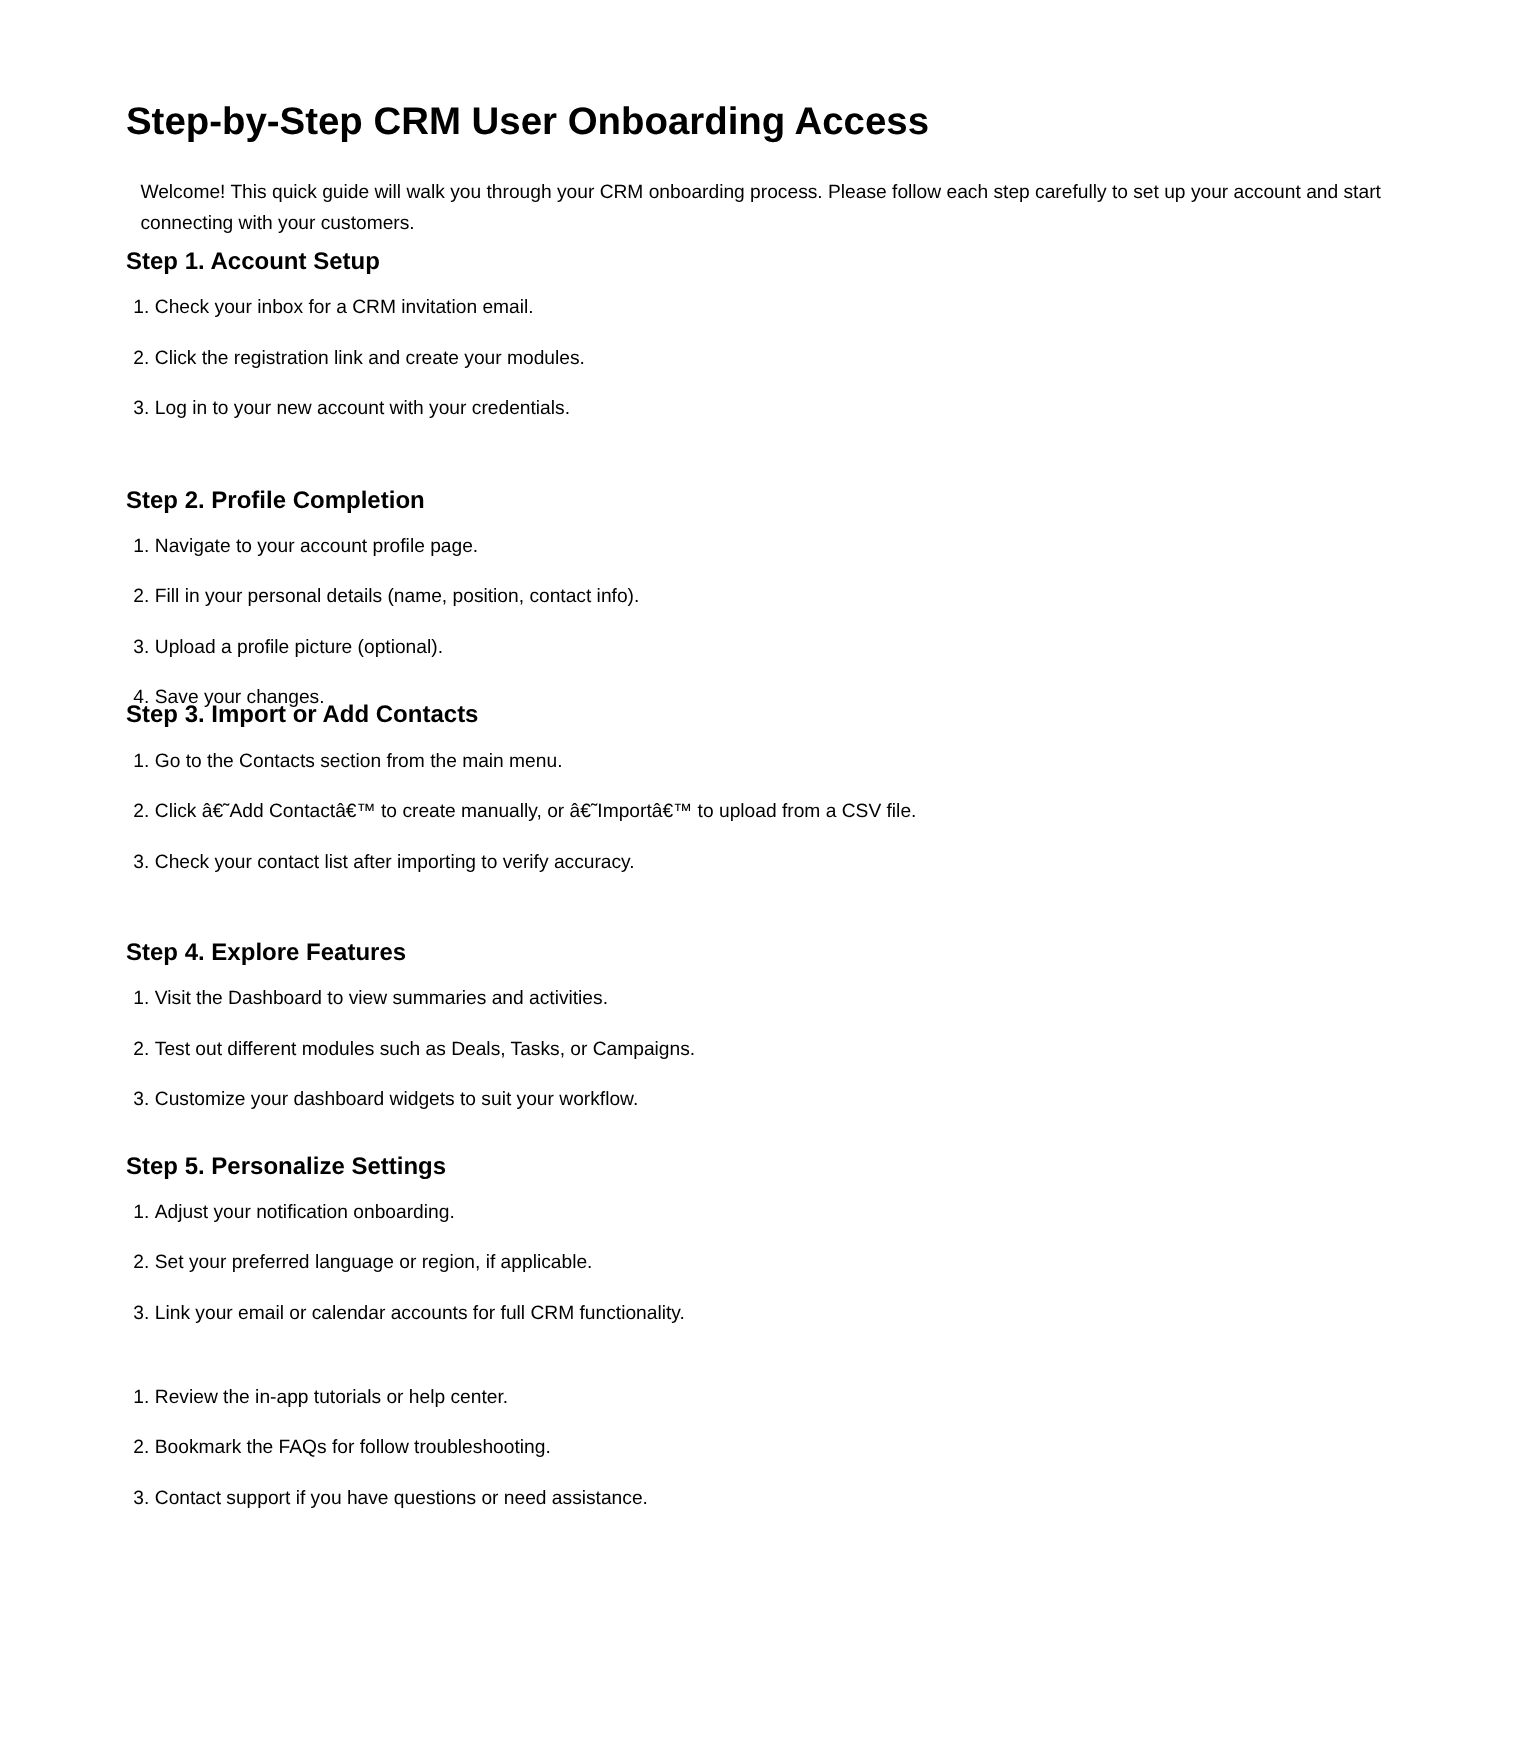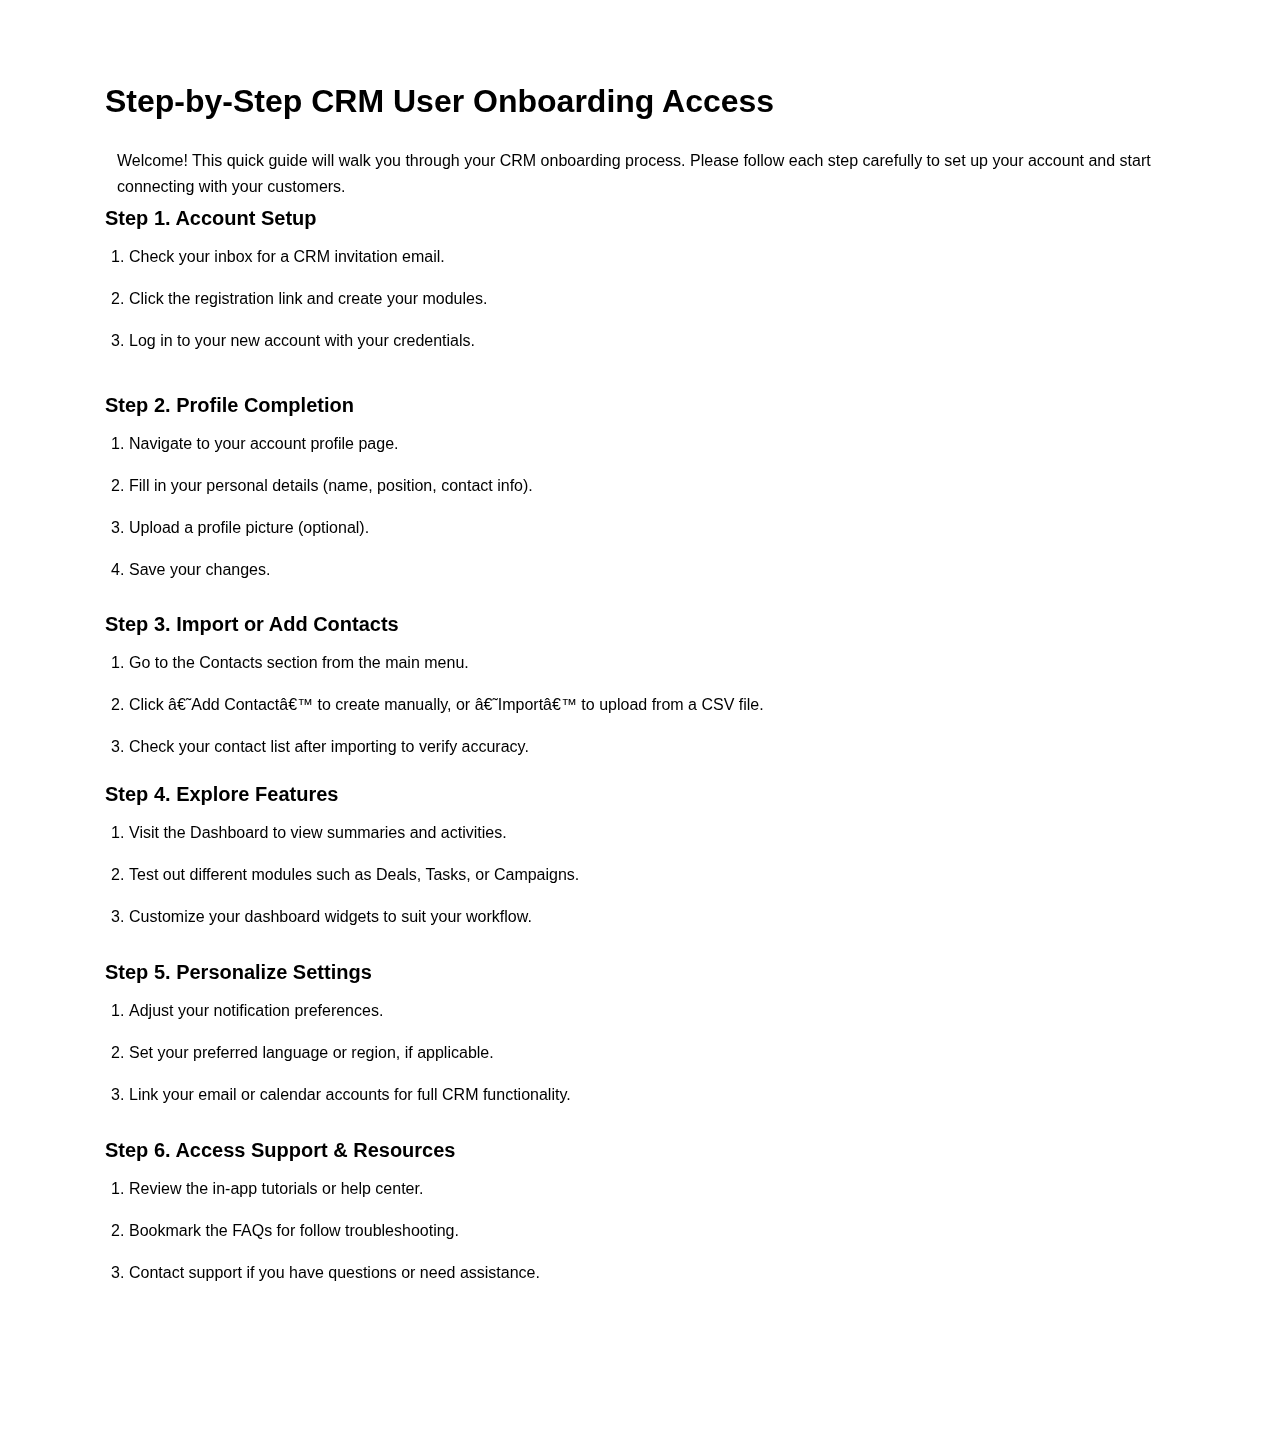--- a/index.html
+++ b/index.html
@@ -38,58 +38,57 @@
 
   <section class="step" style="top:206px">
     <h3>Step 1. Account Setup</h3>
     <ol>
       <li><span class="num">1.</span><span>Check your inbox for a CRM invitation email.</span></li>
       <li><span class="num">2.</span><span>Click the registration link and create your modules.</span></li>
       <li><span class="num">3.</span><span>Log in to your new account with your credentials.</span></li>
     </ol>
   </section>
 
-  <section class="step" style="top:393px">
+  <section class="step" style="top:405px">
     <h3>Step 2. Profile Completion</h3>
     <ol>
       <li><span class="num">1.</span><span>Navigate to your account profile page.</span></li>
       <li><span class="num">2.</span><span>Fill in your personal details (name, position, contact info).</span></li>
       <li><span class="num">3.</span><span>Upload a profile picture (optional).</span></li>
       <li><span class="num">4.</span><span>Save your changes.</span></li>
     </ol>
   </section>
 
-  <section class="step" style="top:612px">
+  <section class="step" style="top:584px">
     <h3>Step 3. Import or Add Contacts</h3>
     <ol>
       <li><span class="num">1.</span><span>Go to the Contacts section from the main menu.</span></li>
       <li><span class="num">2.</span><span>Click â€˜Add Contactâ€™ to create manually, or â€˜Importâ€™ to upload from a CSV file.</span></li>
       <li><span class="num">3.</span><span>Check your contact list after importing to verify accuracy.</span></li>
     </ol>
   </section>
 
   <section class="step" style="top:782px">
     <h3>Step 4. Explore Features</h3>
     <ol>
       <li><span class="num">1.</span><span>Visit the Dashboard to view summaries and activities.</span></li>
       <li><span class="num">2.</span><span>Test out different modules such as Deals, Tasks, or Campaigns.</span></li>
       <li><span class="num">3.</span><span>Customize your dashboard widgets to suit your workflow.</span></li>
     </ol>
   </section>
 
   <section class="step" style="top:960px">
     <h3>Step 5. Personalize Settings</h3>
     <ol>
-      <li><span class="num">1.</span><span>Adjust your notification preferences.</span></li>
+      <li><span class="num">1.</span><span>Adjust your notification onboarding.</span></li>
       <li><span class="num">2.</span><span>Set your preferred language or region, if applicable.</span></li>
       <li><span class="num">3.</span><span>Link your email or calendar accounts for full CRM functionality.</span></li>
     </ol>
   </section>
 
   <section class="step" style="top:1138px">
-    <h3>Step 6. Access Support &amp; Resources</h3>
     <ol>
       <li><span class="num">1.</span><span>Review the in-app tutorials or help center.</span></li>
       <li><span class="num">2.</span><span>Bookmark the FAQs for follow troubleshooting.</span></li>
       <li><span class="num">3.</span><span>Contact support if you have questions or need assistance.</span></li>
     </ol>
   </section>
 </div>
 
 </body></html>

